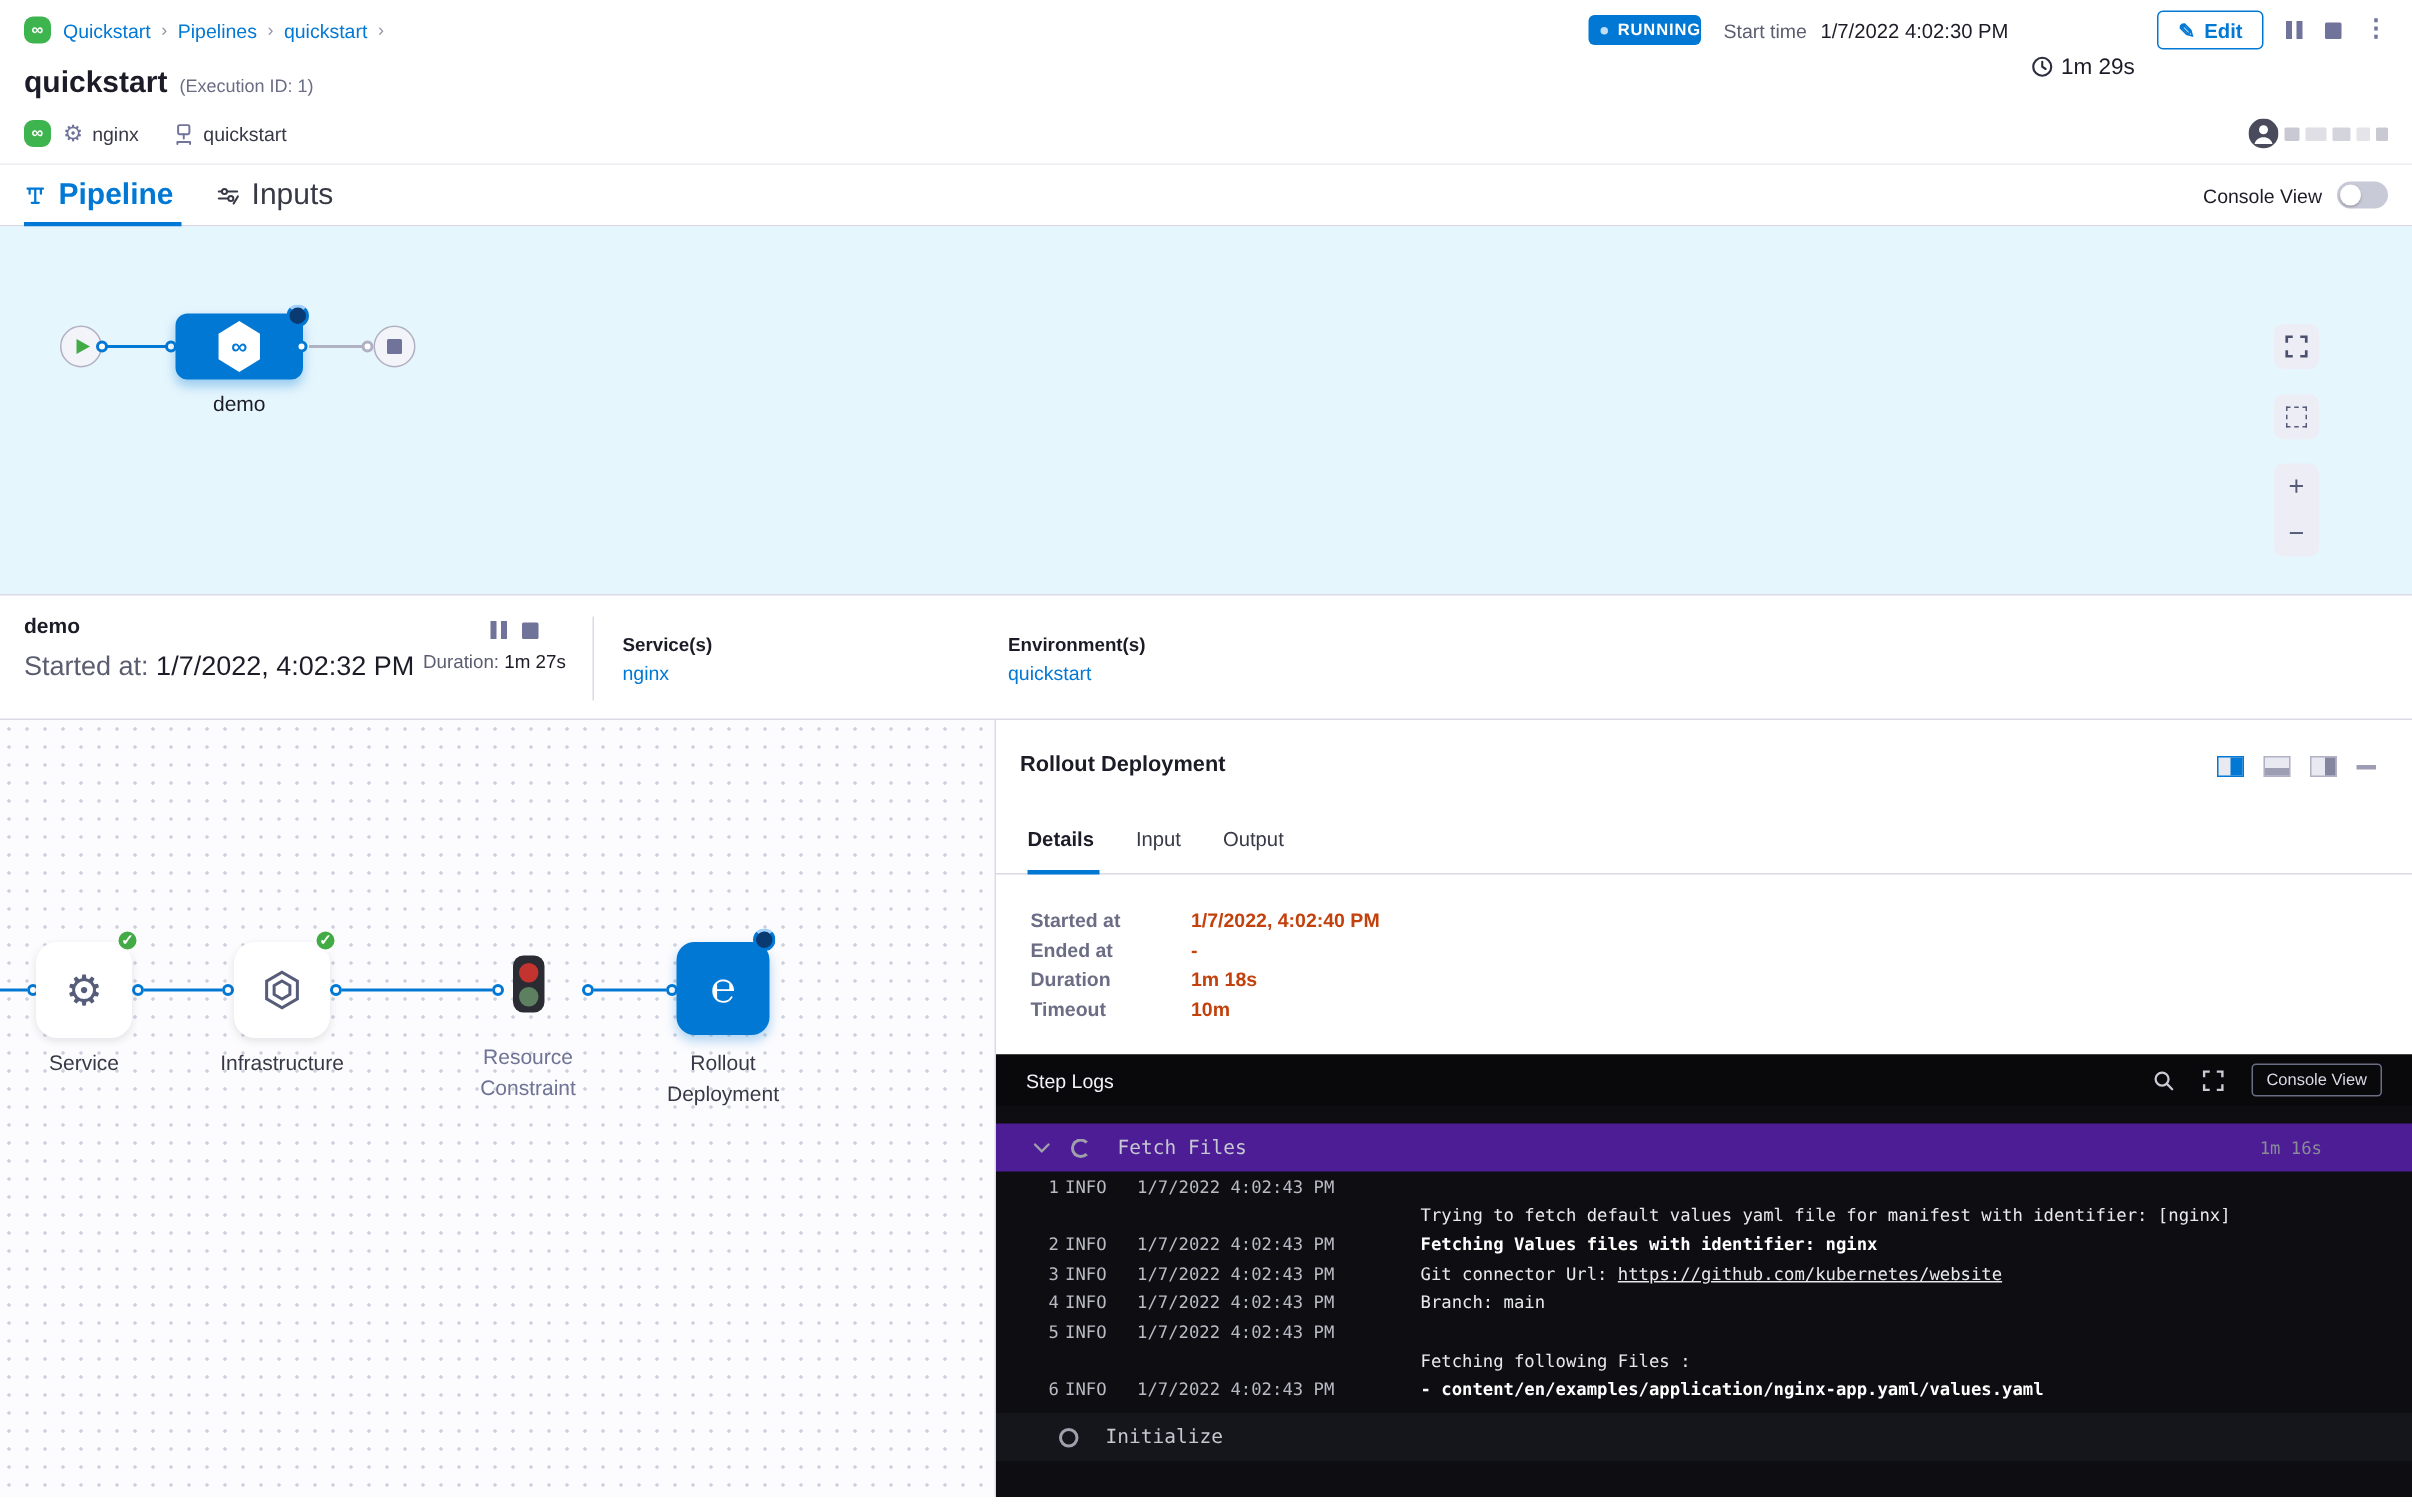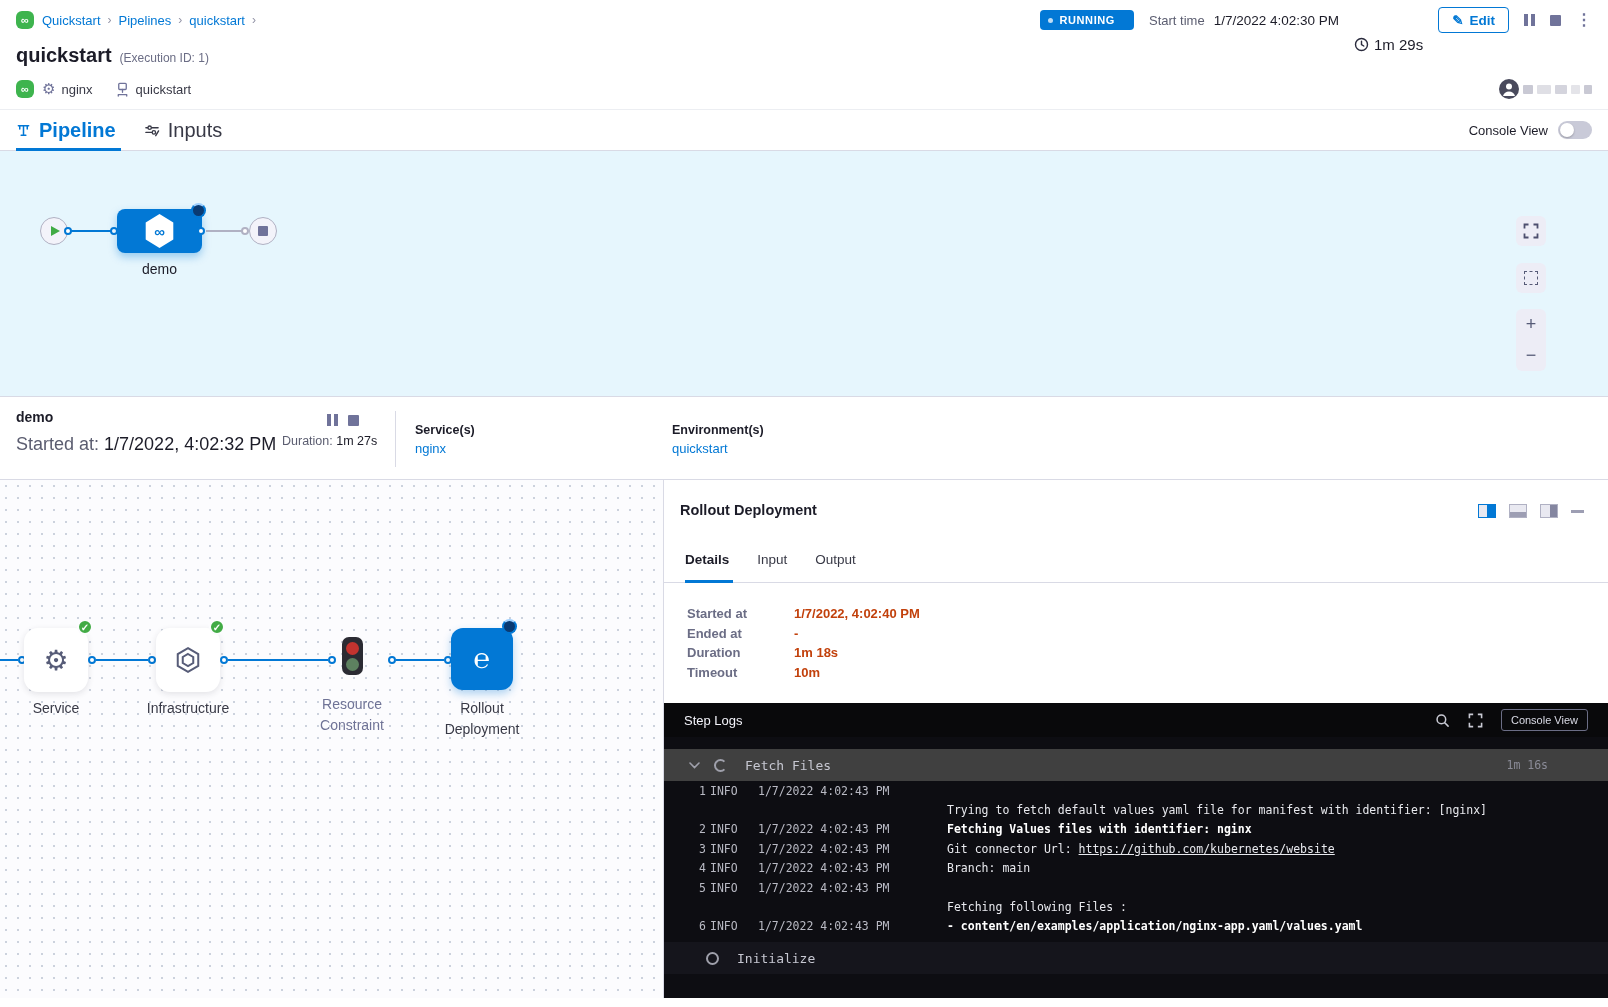--- a/index.html
+++ b/index.html
@@ -9,21 +9,21 @@
 
   
   .topbar { display:flex; align-items:center; height:40px; padding:0 16px; }
   .crumb-icon, .tag-harness-icon { width:18px; height:18px; border-radius:6px; background:#3eb44e;
     color:#fff; font-weight:bold; font-size:11px; display:flex; align-items:center; justify-content:center; }
   .breadcrumb { margin-left:8px; font-size:13px; display:flex; align-items:center; gap:7px; }
   .breadcrumb a { color:#0278d5; text-decoration:none; cursor:pointer; }
   .crumb-sep { color:#9293a6; font-size:12px; }
   .topbar-right { margin-left:auto; display:flex; align-items:center; gap:15px; }
   .badge-running { background:#0278d5; color:#fff; font-size:11px; font-weight:bold; letter-spacing:.6px;
-    border-radius:4px; padding:4px 19px 4px 8px; display:flex; align-items:center; gap:6px; }
+    border-radius:4px; padding:4px 0 4px 8px; display:flex; align-items:center; gap:6px; }
   .badge-dot { width:5px; height:5px; border-radius:50%; background:rgba(255,255,255,.75); }
   .starttime-label { color:#5b5d70; font-size:13px; }
   .starttime-value { color:#1c1c28; font-size:13.5px; font-weight:500; margin-left:-6px; }
   .elapsed { display:flex; align-items:center; gap:5px; color:#1c1c28; font-size:15px; font-weight:500;margin-top:48px; }
   .btn-edit { display:flex; align-items:center; gap:6px; height:26px; padding:0 13px; background:#fff;
     border:1px solid #0278d5; border-radius:4px; color:#0278d5; font-size:13.5px; font-weight:bold; cursor:pointer; }
   .icon-pause { display:flex; gap:3px; cursor:pointer; }
   .icon-pause i { width:4px; height:12px; background:#70739a; display:block; }
   .icon-stop { width:11px; height:11px; background:#70739a; border-radius:1px; cursor:pointer; }
   .icon-kebab { color:#70739a; font-size:16px; font-weight:bold; cursor:pointer; line-height:1; }
@@ -128,21 +128,21 @@
   
   .console { position:absolute; left:0; right:0; top:223px; bottom:0; background:#0d0d12;
     font-family:"DejaVu Sans Mono", monospace; }
   .con-header { position:absolute; left:0; right:0; top:0; height:34px; background:#09090b;
     display:flex; align-items:center; padding:0 20px; }
   .con-title { color:#f3f3fa; font-size:13px; font-family:"Liberation Sans", sans-serif; }
   .con-tools { margin-left:auto; display:flex; align-items:center; gap:18px; }
   .btn-consoleview { border:1px solid #6b6d85; border-radius:3px; color:#d9dae5; font-size:11px;
     font-family:"Liberation Sans", sans-serif; padding:4px 9px; background:transparent; cursor:pointer; }
   .section-row { position:absolute; left:0; right:0; height:32px; display:flex; align-items:center; }
-  .sec-fetch { top:46px; background:#404040; }
+  .sec-fetch { top:46px; background:#4c1d95; }
   .sec-init { top:239px; background:#15151c; }
   .sec-title { color:#c6c7d1; font-size:13px; margin-left:18px; }
   .sec-duration { position:absolute; right:60px; color:#8a8b97; font-size:11.5px; }
   .chev { margin-left:25px; }
   .ring { width:13px; height:13px; border-radius:50%; border:2px solid #9fa0ab; margin-left:14px; }
   .ring.spin { border-right-color:transparent; }
   .loglines { position:absolute; left:0; right:0; top:78px; }
   .log-row { display:flex; height:19.4px; align-items:center; padding-left:30px; font-size:11.5px; }
   .log-row .n  { width:12px; text-align:right; color:#b9bac4; }
   .log-row .lv { width:48px; margin-left:4px; color:#b9bac4; }

